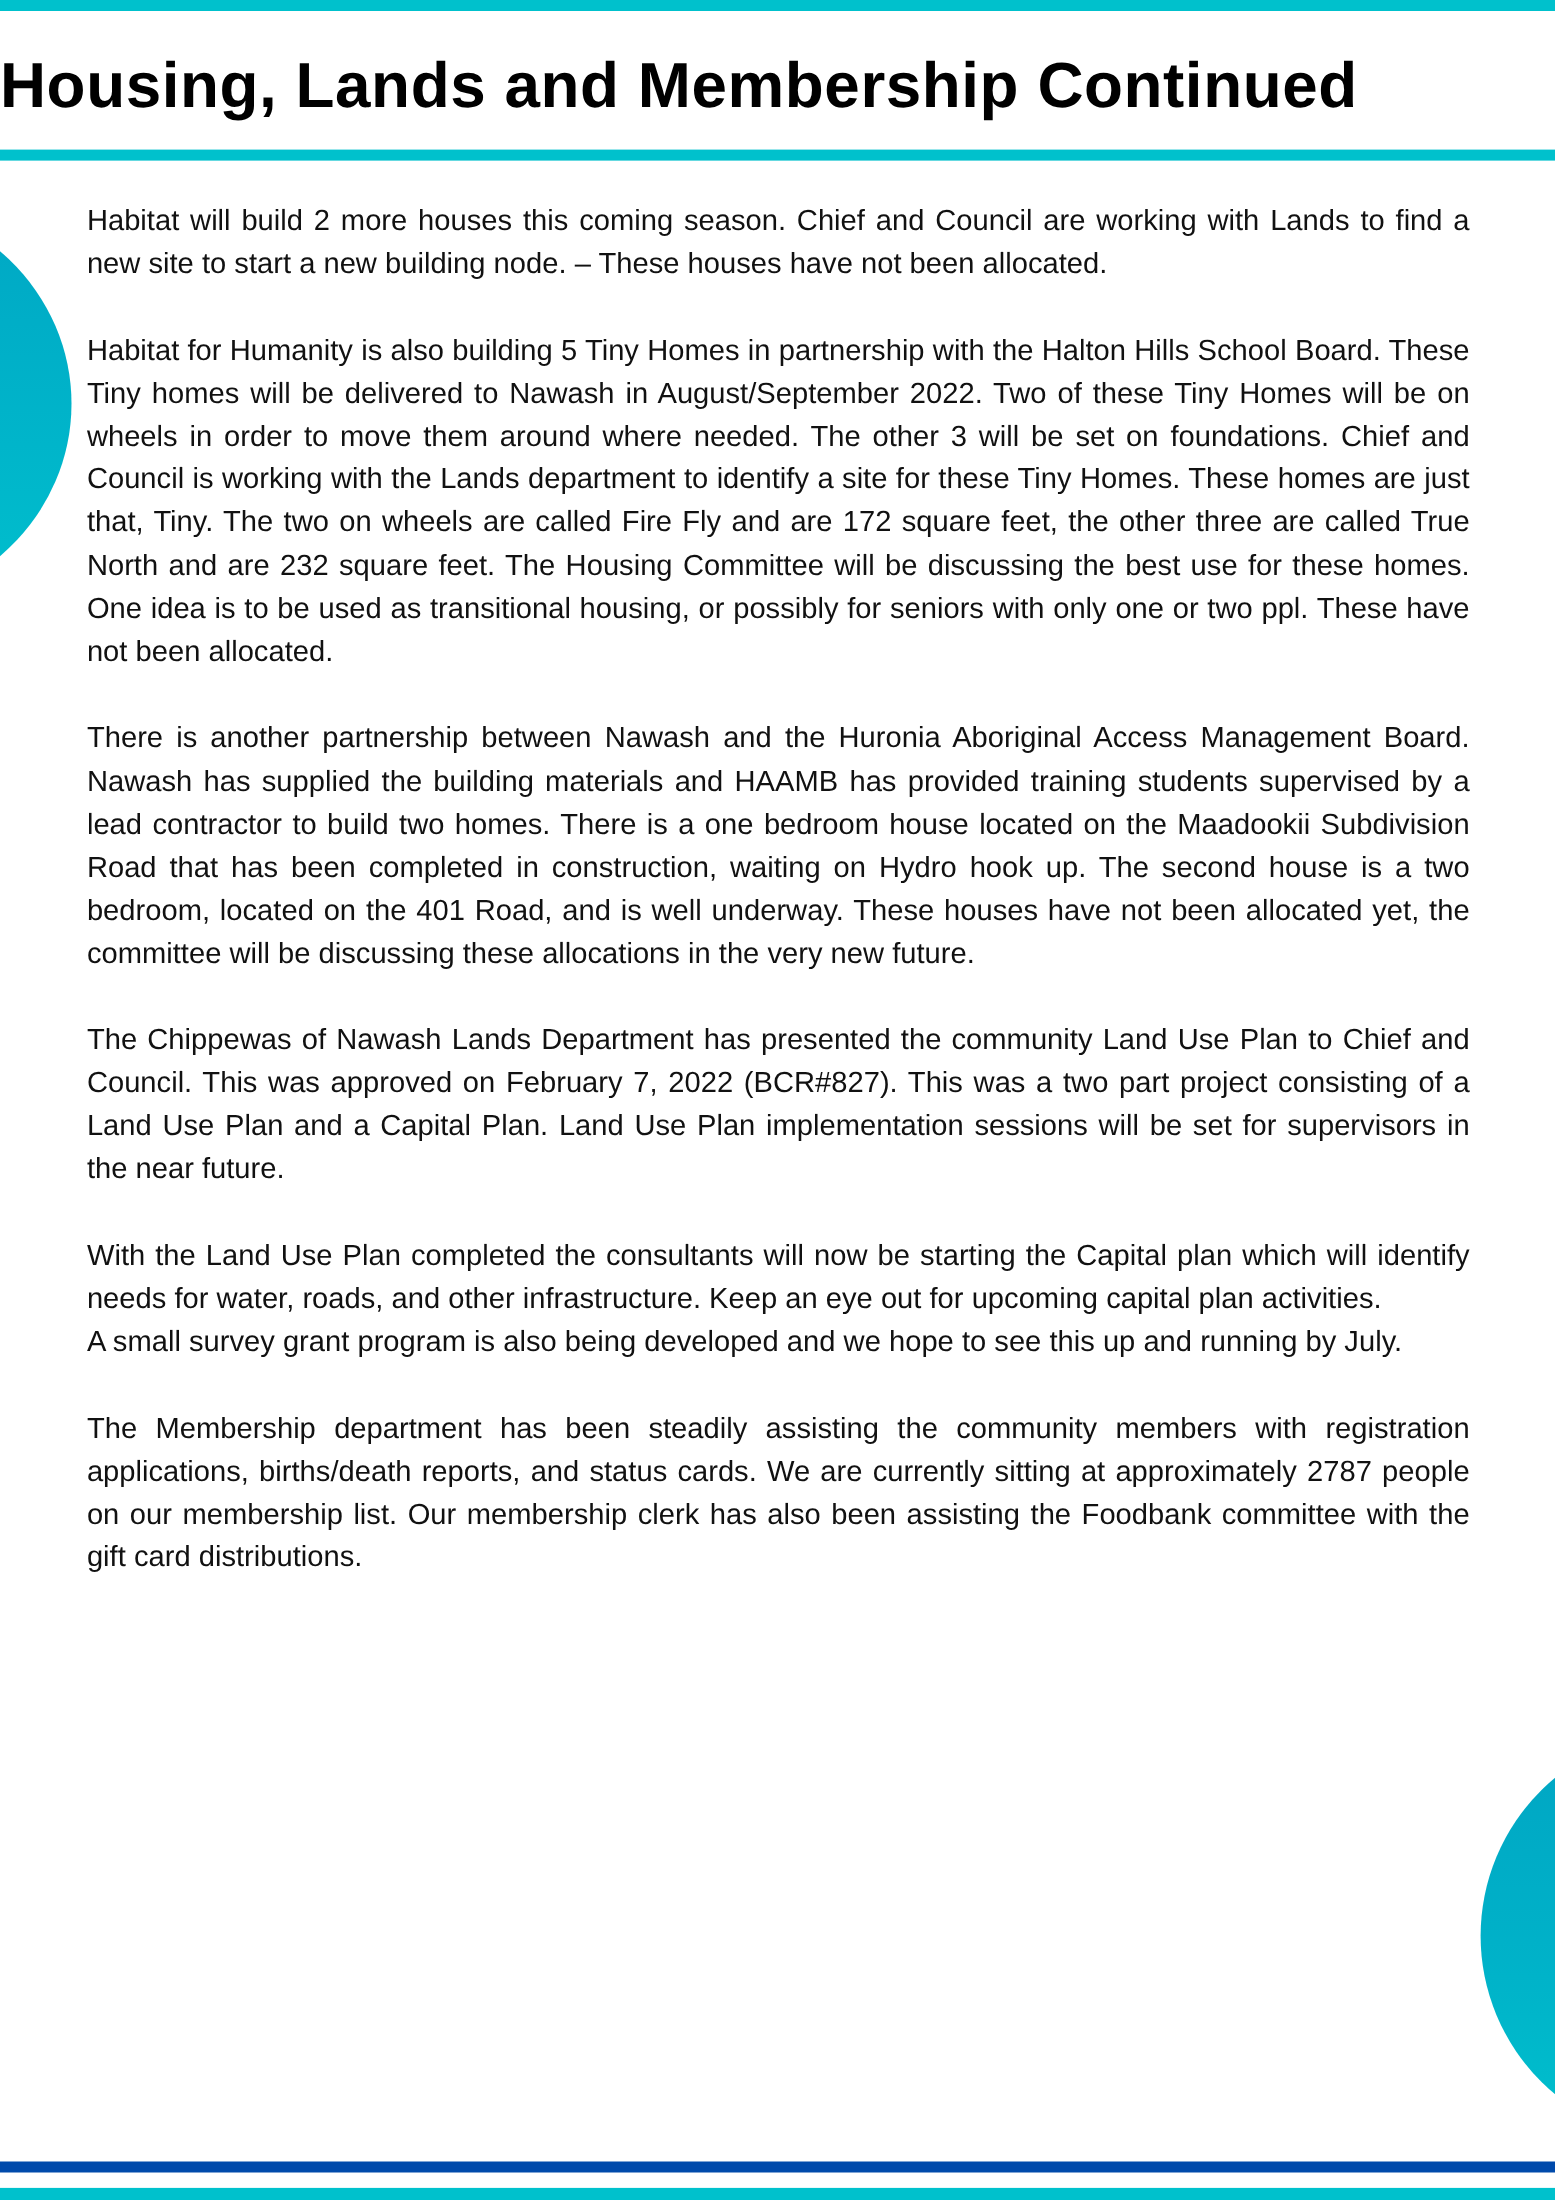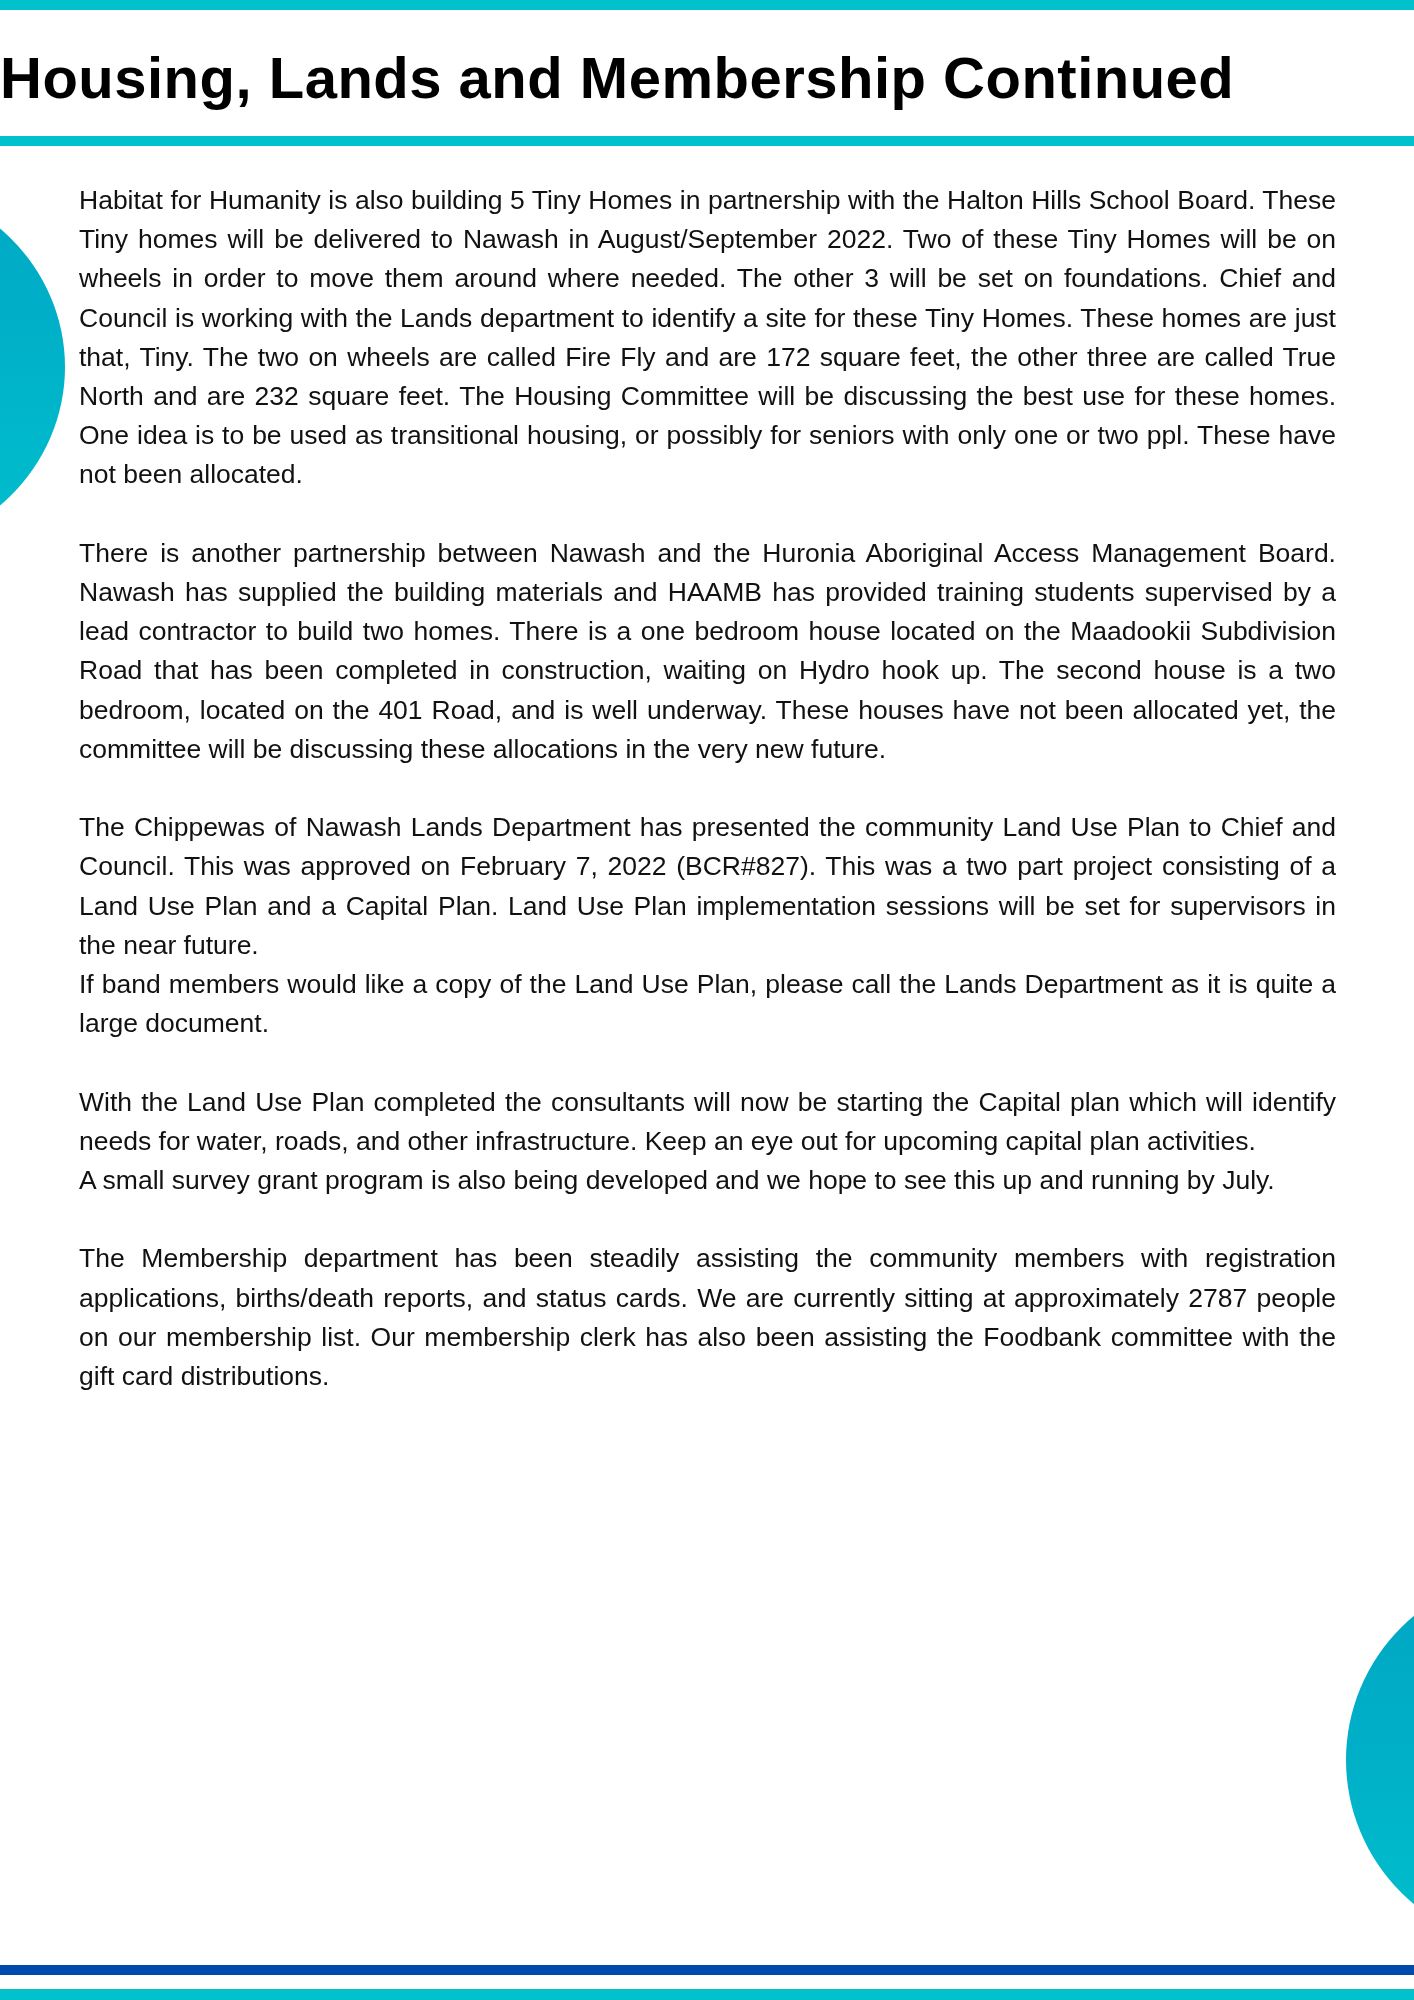--- a/index.html
+++ b/index.html
@@ -91,28 +91,30 @@
 
 <div class="top-bar"></div>
 <h1 class="page-title">Housing, Lands and Membership Continued</h1>
 <div class="title-rule"></div>
 
 <div class="circle-left"></div>
 <div class="circle-right"></div>
 
 <div class="content">
   <p>
+    <span class="line-block">Habitat will build 2 more houses this coming season. Chief and Council are working with Lands to find a new site to start a new building node.  – These houses have not been allocated.</span>
+  </p>
+  <p>
     <span class="line-block">Habitat for Humanity is also building 5 Tiny Homes in partnership with the Halton Hills School Board. These Tiny homes will be delivered to Nawash in August/September 2022. Two of these Tiny Homes will be on wheels in order to move them around where needed. The other 3 will be set on foundations. Chief and Council is working with the Lands department to identify a site for these Tiny Homes. These homes are just that, Tiny. The two on wheels are called Fire Fly and are 172 square feet, the other three are called True North and are 232 square feet. The Housing Committee will be discussing the best use for these homes. One idea is to be used as transitional housing, or possibly for seniors with only one or two ppl. These have not been allocated.</span>
   </p>
   <p>
     <span class="line-block">There is another partnership between Nawash and the Huronia Aboriginal Access Management Board. Nawash has supplied the building materials and HAAMB has provided training students supervised by a lead contractor to build two homes. There is a one bedroom house located on the Maadookii Subdivision Road that has been completed in construction, waiting on Hydro hook up. The second house is a two bedroom, located on the 401 Road, and is well underway.  These houses have not been allocated yet, the committee will be discussing these allocations in the very new future.</span>
   </p>
   <p>
     <span class="line-block">The Chippewas of Nawash Lands Department has presented the community Land Use Plan to Chief and Council. This was approved on February 7, 2022 (BCR#827). This was a two part project consisting of a Land Use Plan and a Capital Plan. Land Use Plan implementation sessions will be set for supervisors in the near future.</span>
-    <span class="line-block">If band members would like a copy of the Land Use Plan, please call the Lands Department as it is quite a large document.</span>
   </p>
   <p>
     <span class="line-block">With the Land Use Plan completed the consultants will now be starting the Capital plan which will identify needs for water, roads, and other infrastructure. Keep an eye out for upcoming capital plan activities.</span>
     <span class="line-block">A small survey grant program is also being developed and we hope to see this up and running by July.</span>
   </p>
   <p>
     <span class="line-block">The Membership department has been steadily assisting the community members with registration applications, births/death reports, and status cards. We are currently sitting at approximately 2787 people on our membership list. Our membership clerk has also been assisting the Foodbank committee with the gift card distributions.</span>
   </p>
 </div>
 

